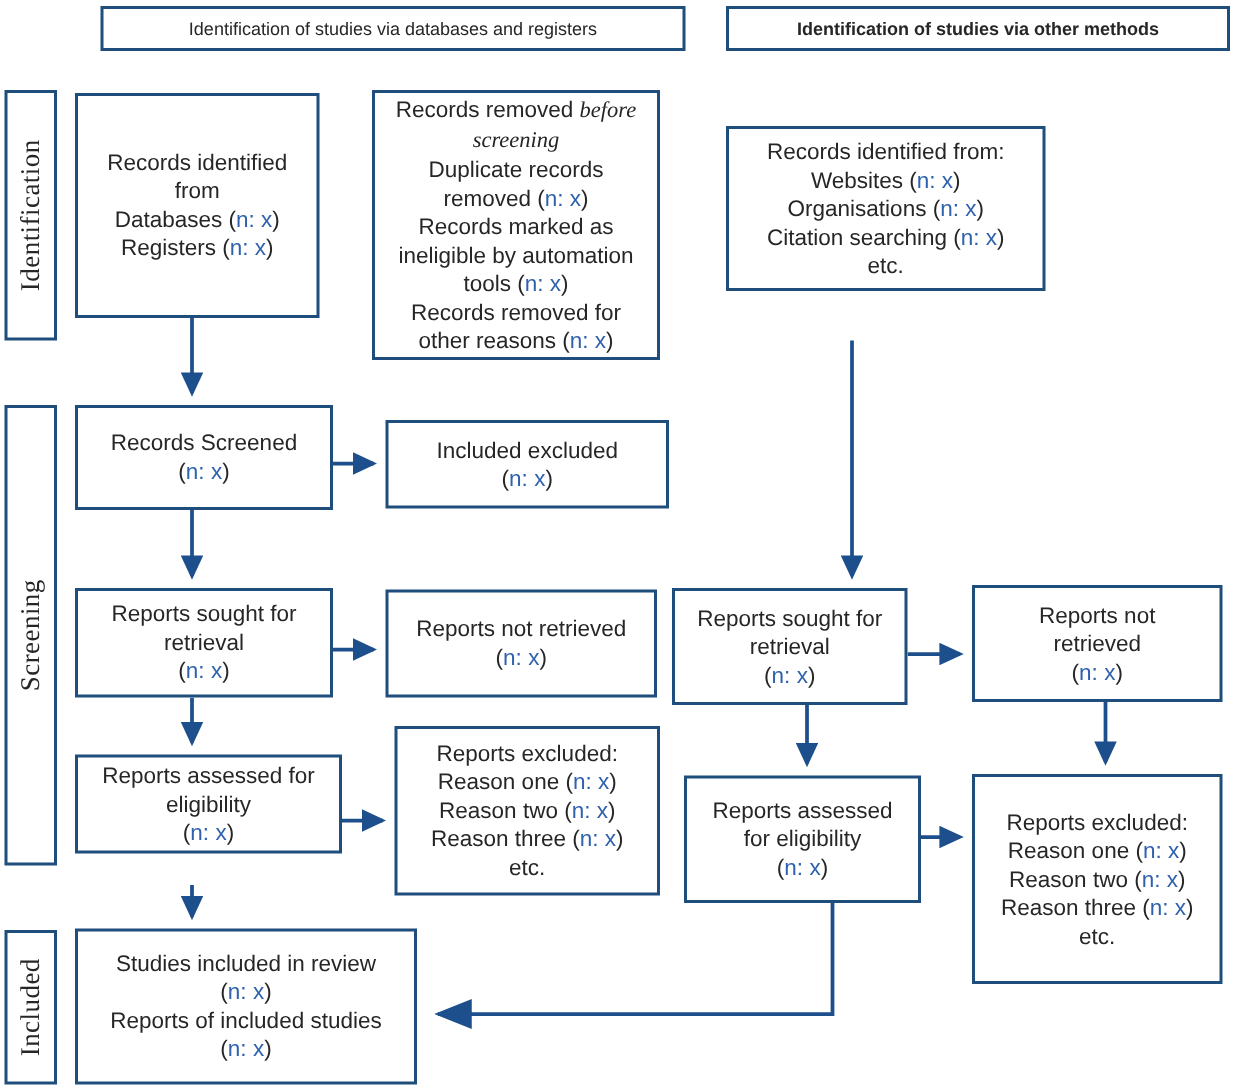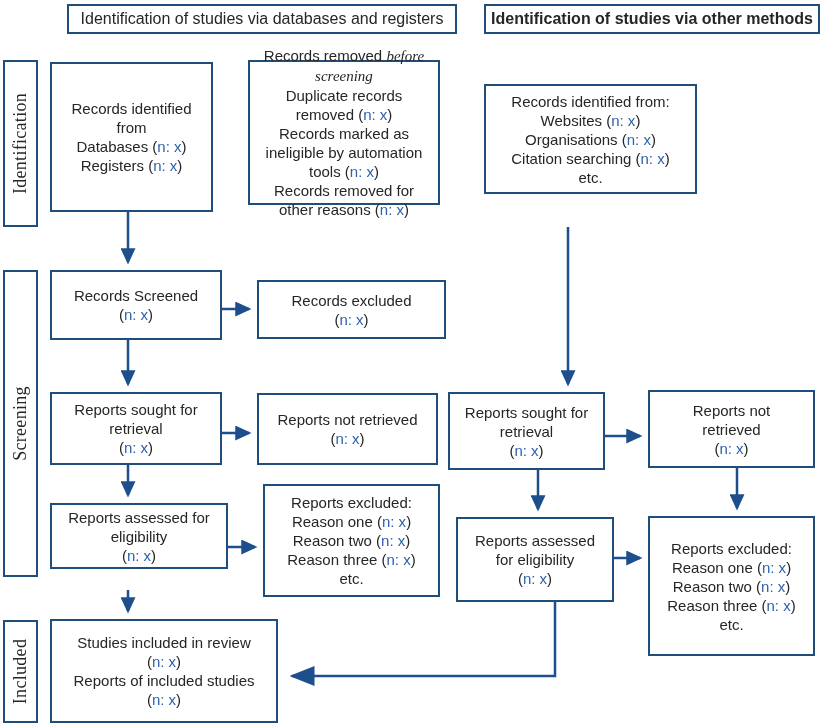--- a/index.html
+++ b/index.html
@@ -21,21 +21,21 @@
     display:flex;flex-direction:column;justify-content:center;align-items:center;
     text-align:center;font-size:15px;line-height:19px;
   }
   .box .line{white-space:nowrap;}
   .box em{font-family:"Liberation Serif",serif;font-style:italic;}
   .nx{color:var(--c-nx);}
   .header{
     position:absolute;box-sizing:border-box;background:var(--c-bg);
     border:2px solid var(--c-border);
     display:flex;justify-content:center;align-items:center;
-    font-size:16px;text-align:center;
+    font-size:12px;text-align:center;
   }
   .sidebox{
     position:absolute;box-sizing:border-box;background:var(--c-bg);
     border:2px solid var(--c-border);
     display:flex;justify-content:center;align-items:center;
   }
   .sidebox span{
     transform:rotate(-90deg);white-space:nowrap;
     font-family:"Liberation Serif",serif;font-size:18px;color:var(--c-text);
     letter-spacing:0.3px;
@@ -85,21 +85,21 @@
     <path d="M614 558 L640 558" marker-end="url(#ah)"></path>
     <path d="M555 602 L555 676 L292 676" marker-end="url(#ahBig)"></path>
   </svg>
 
   <div class="box" style="left:50px;top:62px;width:163px;height:150px;">
       <div class="line">Records identified</div>
       <div class="line">from</div>
       <div class="line">Databases (<span class="nx">n:&nbsp;x</span>)</div>
       <div class="line">Registers (<span class="nx">n:&nbsp;x</span>)</div>
     </div>
-  <div class="box" style="left:248px;top:60px;width:192px;height:145px;">
+  <div class="box" style="left:248px;top:60px;width:192px;height:180px;">
       <div class="line">Records removed <em>before</em></div>
       <div class="line"><em>screening</em></div>
       <div class="line">Duplicate records</div>
       <div class="line">removed (<span class="nx">n:&nbsp;x</span>)</div>
       <div class="line">Records marked as</div>
       <div class="line">ineligible by automation</div>
       <div class="line">tools (<span class="nx">n:&nbsp;x</span>)</div>
       <div class="line">Records removed for</div>
       <div class="line">other reasons (<span class="nx">n:&nbsp;x</span>)</div>
     </div>
@@ -109,21 +109,21 @@
       <div class="line">Organisations (<span class="nx">n:&nbsp;x</span>)</div>
       <div class="line">Citation searching (<span class="nx">n:&nbsp;x</span>)</div>
       <div class="line">etc.</div>
     </div>
 
   <div class="box" style="left:50px;top:270px;width:172px;height:70px;">
       <div class="line">Records Screened</div>
       <div class="line">(<span class="nx">n:&nbsp;x</span>)</div>
     </div>
   <div class="box" style="left:257px;top:280px;width:189px;height:59px;">
-      <div class="line">Records excluded</div>
+      <div class="line">Included excluded</div>
       <div class="line">(<span class="nx">n:&nbsp;x</span>)</div>
     </div>
 
   <div class="box" style="left:50px;top:392px;width:172px;height:73px;">
       <div class="line">Reports sought for</div>
       <div class="line">retrieval</div>
       <div class="line">(<span class="nx">n:&nbsp;x</span>)</div>
     </div>
   <div class="box" style="left:257px;top:393px;width:181px;height:72px;">
       <div class="line">Reports not retrieved</div>

